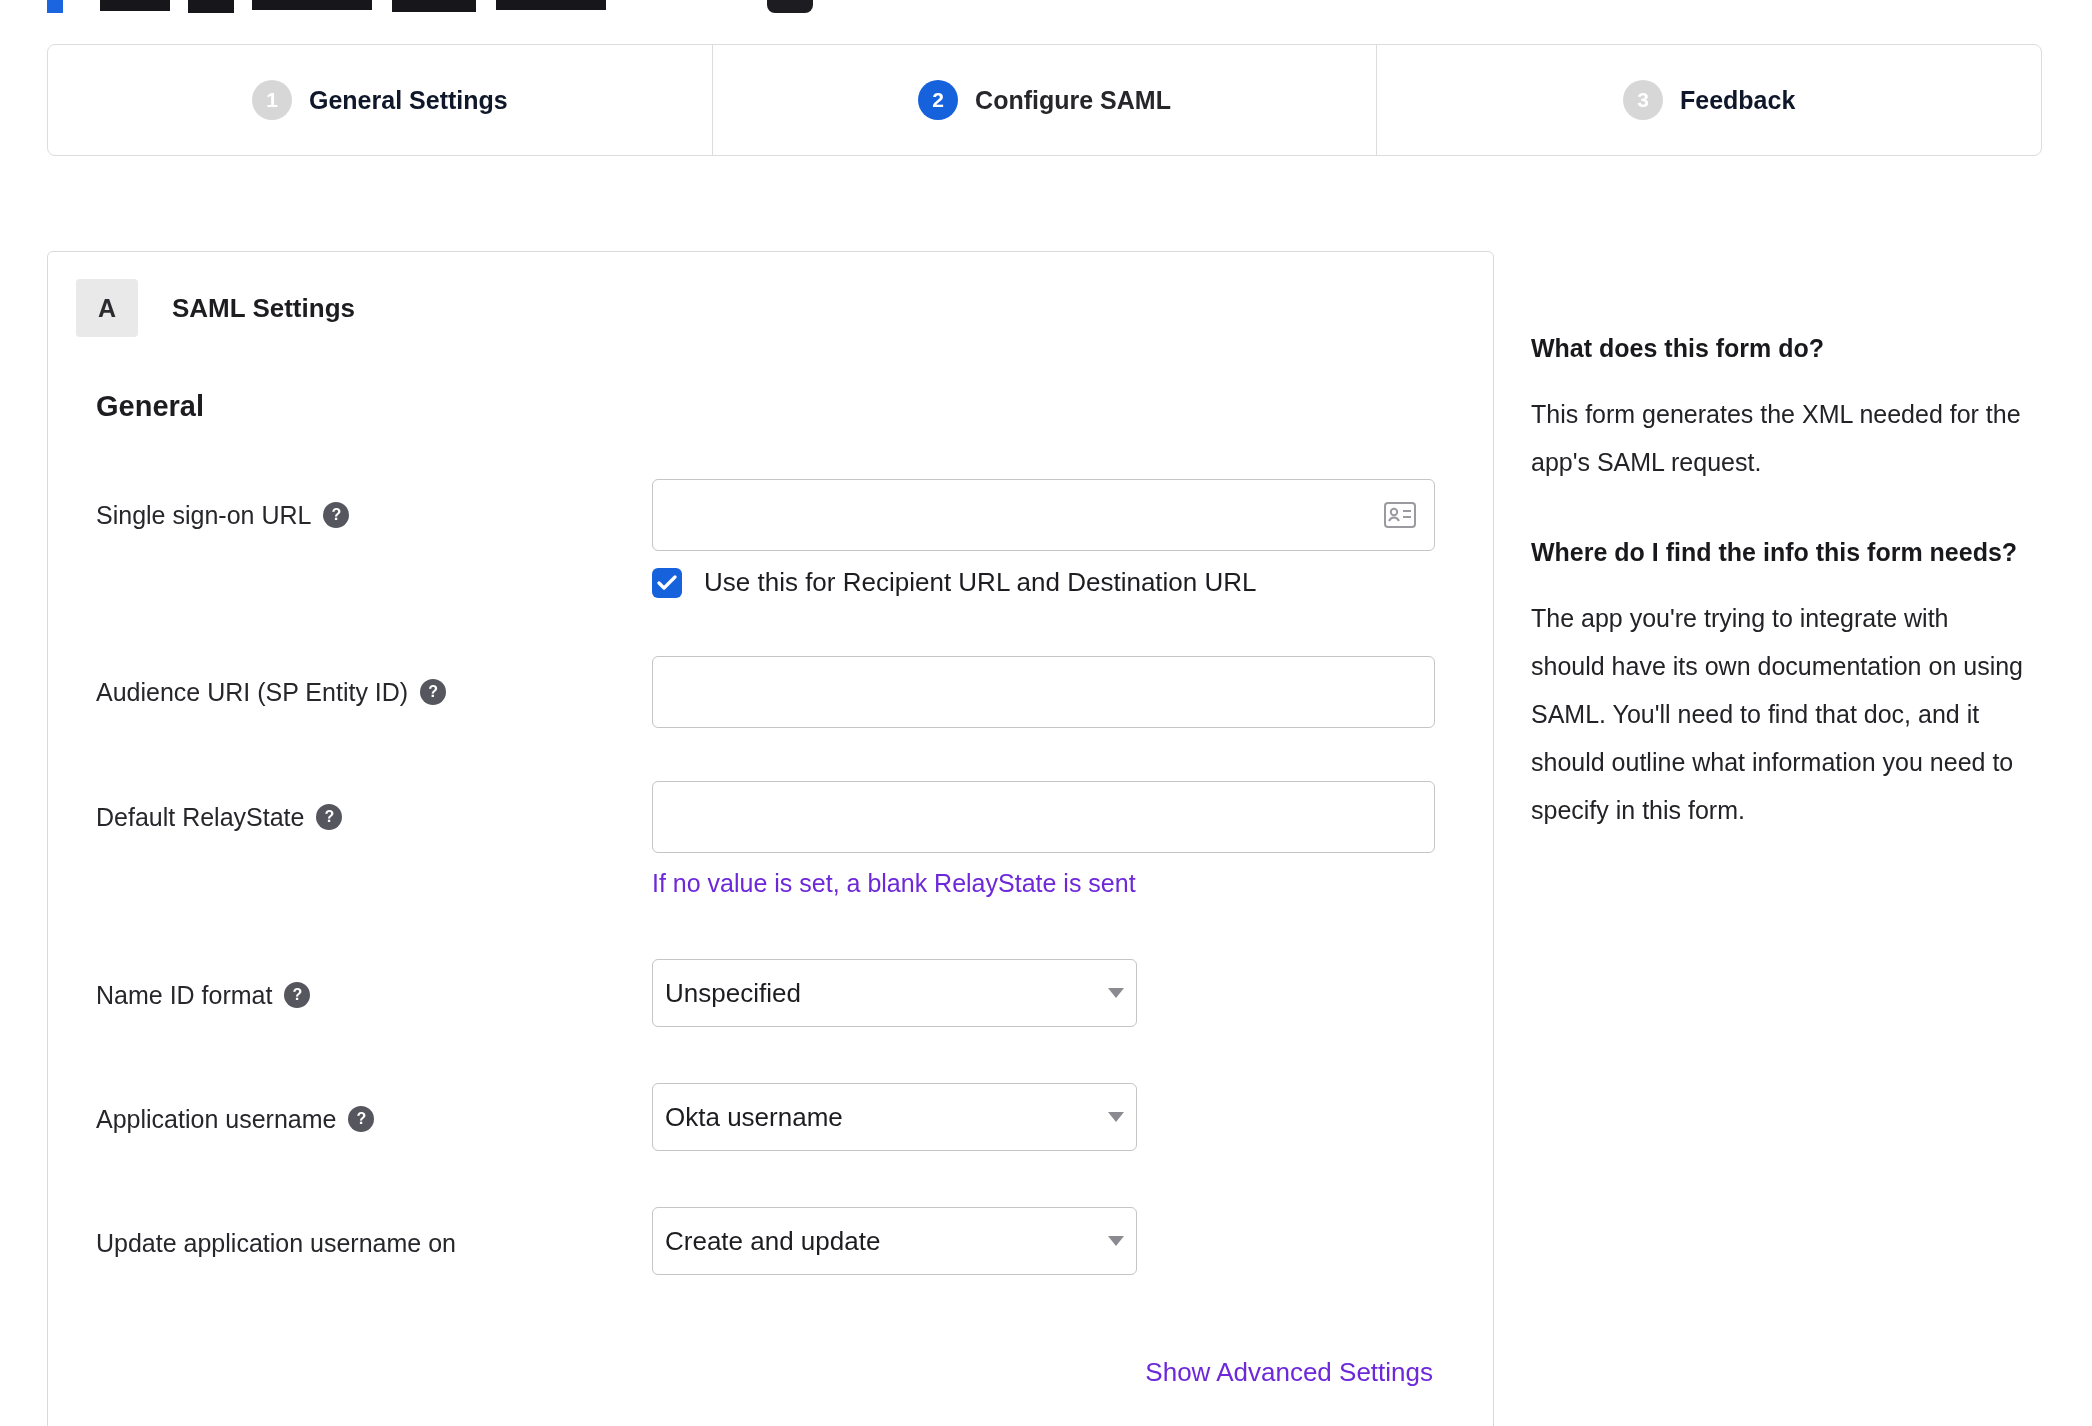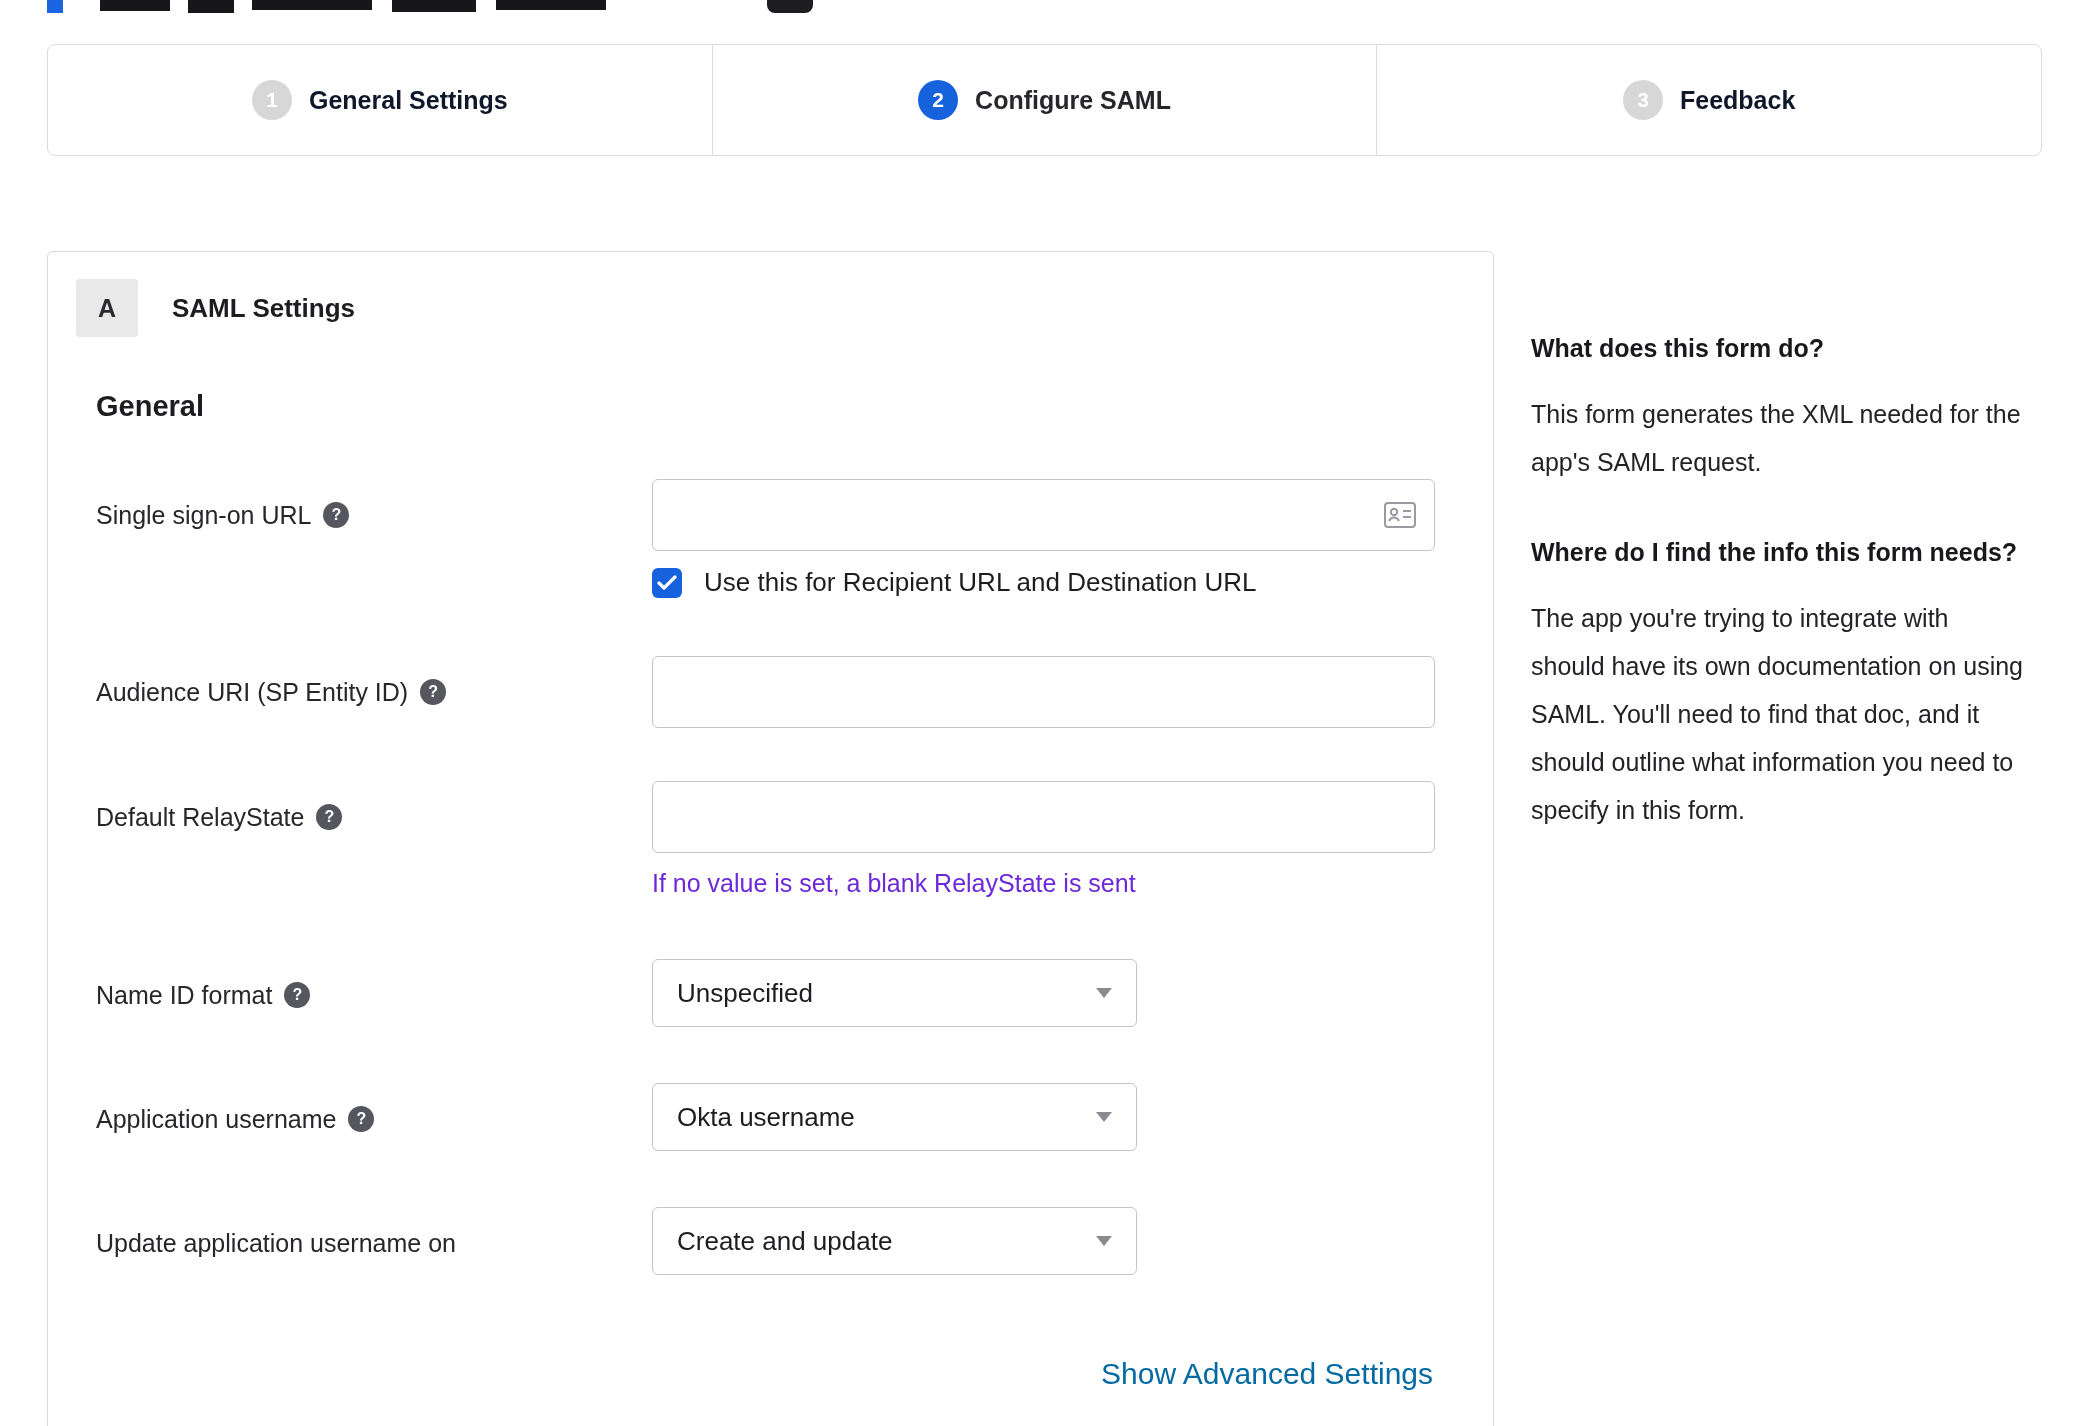--- a/index.html
+++ b/index.html
@@ -84,39 +84,39 @@
   .checkbox {
     width:30px; height:30px; border-radius:6px; background:#1662dd;
     display:flex; align-items:center; justify-content:center; cursor:pointer; flex:0 0 auto;
   }
   .check-label { margin-left:22px; font-size:26px; color:#1d1d21; }
 
   .hint { margin-top:16px; font-size:25px; color:#6d28d9; }
 
   .select {
     width:485px; height:68px; border:1px solid #c5c5c9; border-radius:6px;
-    background:#fff; display:flex; align-items:center; padding:0 24px;
+    background:#fff; display:flex; align-items:center; padding:0 12px;
     cursor:pointer;
   }
   .select .sel-value { flex:1; font-size:26px; color:#1d1d21; }
   .caret {
     width:0; height:0;
     border-left:8px solid transparent; border-right:8px solid transparent;
     border-top:10px solid #8a8a90;
   }
 
   .m-sso      { margin-top:56px; }
   .m-audience { margin-top:58px; }
   .m-relay    { margin-top:53px; }
   .m-nameid   { margin-top:61px; }
   .m-appuser  { margin-top:56px; }
   .m-update   { margin-top:56px; }
 
   .advanced-row { margin:82px 60px 0 0; text-align:right; }
-  .advanced-link { font-size:30px; color:#0369a1; text-decoration:none; cursor:pointer; }
+  .advanced-link { font-size:26px; color:#6d28d9; text-decoration:none; cursor:pointer; }
 
   
   .side { position:absolute; left:1531px; top:326px; width:500px; }
   .side h3 { margin:0; font-size:25px; font-weight:bold; color:#19191d; line-height:44px; }
   .side p  { margin:20px 8px 0 0; font-size:25px; color:#232327; line-height:48px; }
   .side .q2 { margin-top:44px; }
 </style>
 </head>
 <body>
 

